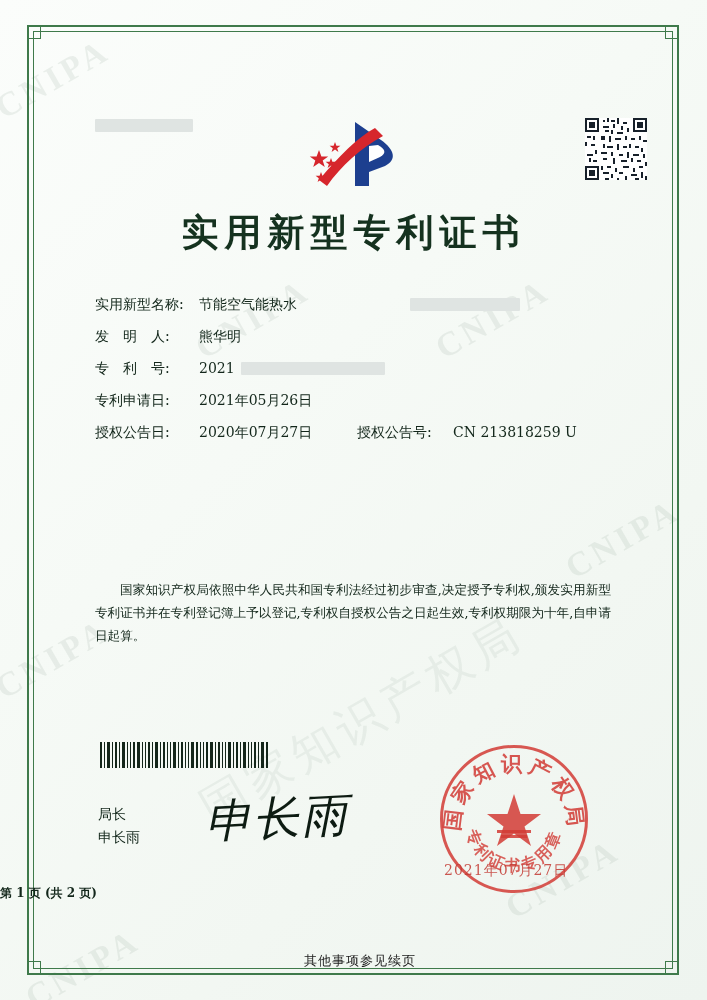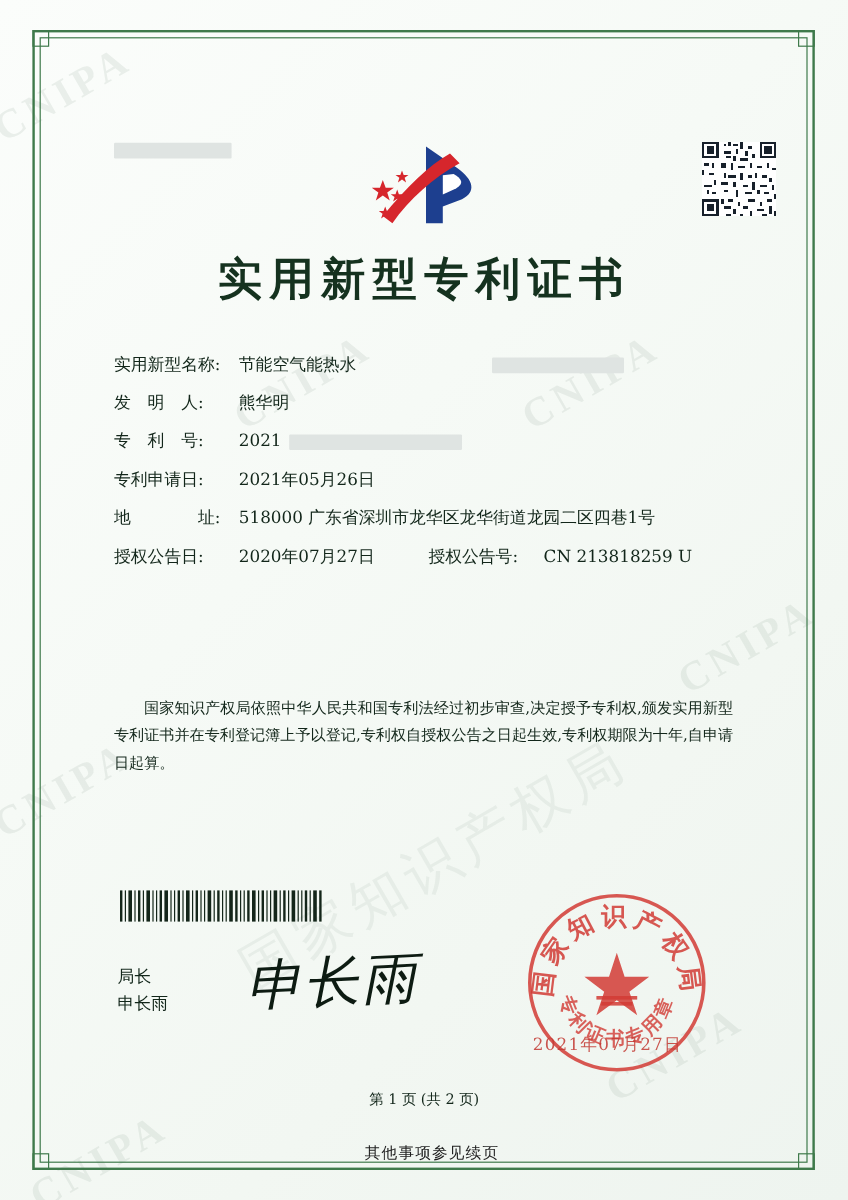--- a/index.html
+++ b/index.html
@@ -230,25 +230,26 @@
     color: #c33a33;
     letter-spacing: 1px;
     opacity: 0.85;
     font-family: "DejaVu Serif", "Liberation Serif", serif;
   }
 
   
   .page-foot {
     position: absolute;
     left: 0; right: 0;
-    top: 908px;
-    text-align: center;
+    top: 885px;
+    text-align: left;
     font-size: 12px;
     color: #12261a;
     font-family: "DejaVu Serif", "Liberation Serif", serif;
+    font-weight: bold;
   }
   .below-foot {
     position: absolute;
     left: 13px; right: 0;
     top: 952px;
     text-align: center;
     font-size: 13px;
     color: #1c1c1c;
     font-family: "DejaVu Serif", "Liberation Serif", serif;
     letter-spacing: 1px;
@@ -395,23 +396,20 @@
     <div class="field-row">
       <span class="f-label">专　利　号:</span><span class="f-value">2021</span>
       <span class="redact" style="left:146px; top:10px; width:144px; height:13px;"></span>
     </div>
 
     <div class="field-row">
       <span class="f-label">专利申请日:</span><span class="f-value">2021年05月26日</span>
     </div>
 
 
-    <div class="field-row">
-      <span class="f-label">地　　　　址:</span><span class="f-value">518000  广东省深圳市龙华区龙华街道龙园二区四巷1号</span>
-    </div>
 
     <div class="field-row row-split">
       <div class="col-a">
         <span class="f-label">授权公告日:</span><span class="f-value">2020年07月27日</span>
       </div>
       <div class="col-b">
         <span class="f-label-2">授权公告号:</span><span class="f-value">CN 213818259 U</span>
       </div>
     </div>
 

